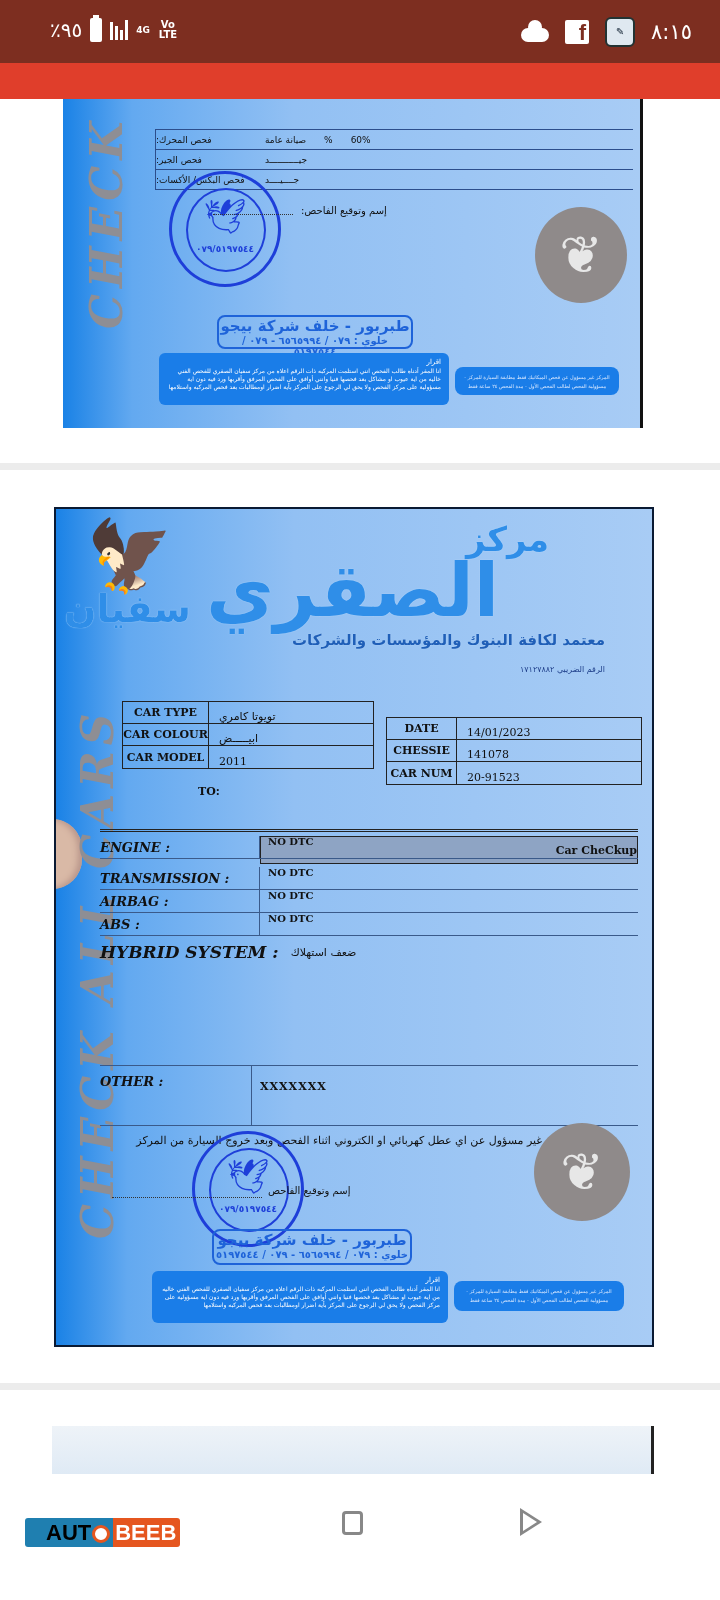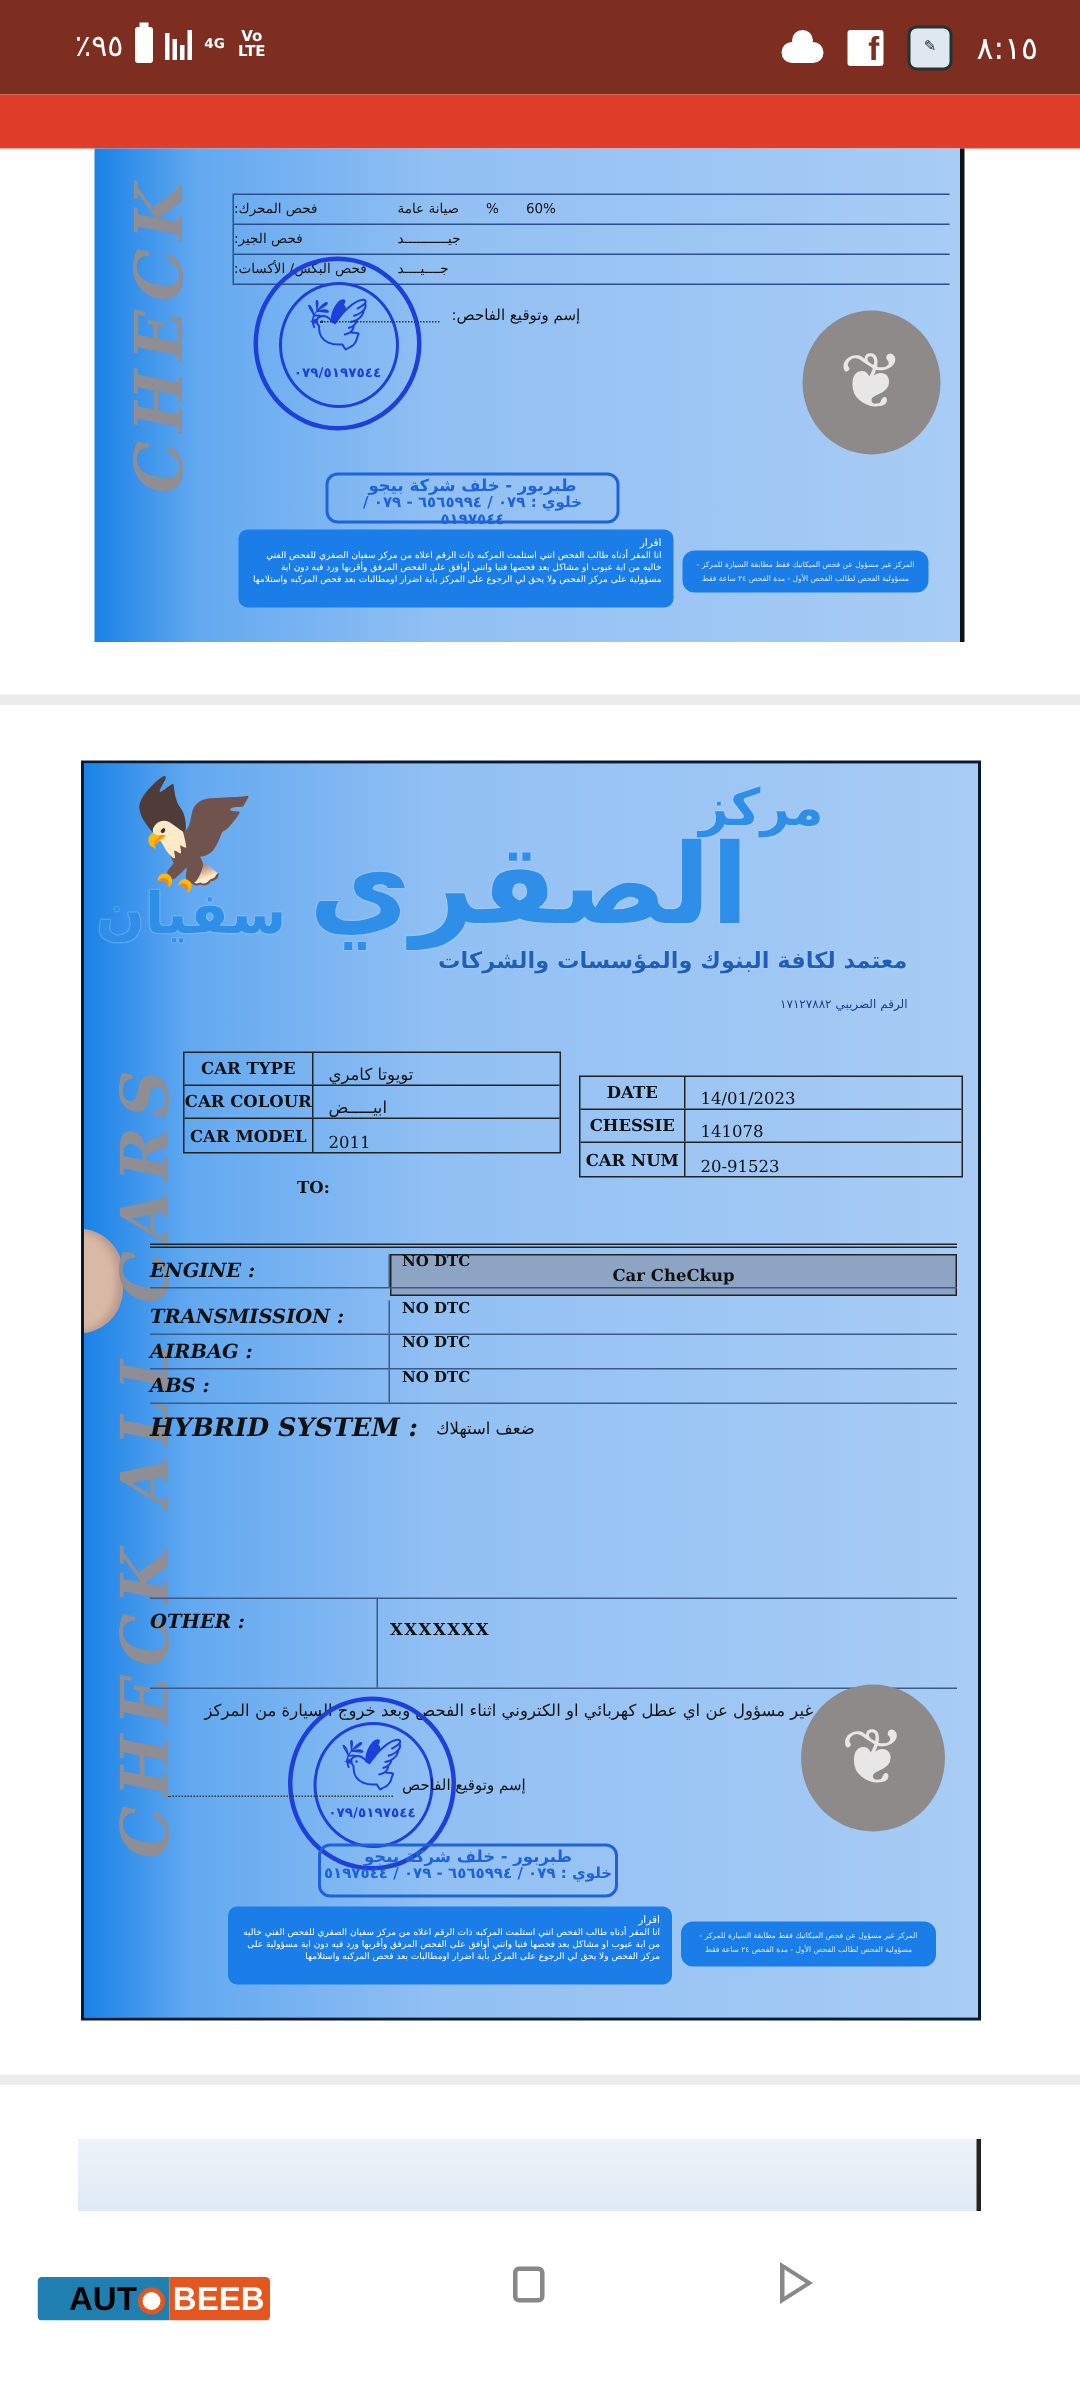--- a/index.html
+++ b/index.html
@@ -38,38 +38,38 @@
   .d1-table { position: absolute; left: 92px; top: 30px; width: 478px; border-top: 1px solid #2c4e8c; }
   .d1-row { display: flex; height: 20px; border-bottom: 1px solid #2c4e8c; font-size: 9px; align-items: center; }
   .d1-row .lbl { width: 110px; text-align: right; padding-right: 6px; border-left: 1px solid #2c4e8c; height: 100%; display: flex; align-items: center; justify-content: flex-end; order: 2; }
   .d1-row .val { flex: 1; text-align: right; padding-right: 12px; order: 1; display: flex; justify-content: flex-end; gap: 18px; }
   .stamp { position: absolute; border: 3px solid #1e3fd9; border-radius: 50%; color: #1e3fd9; }
   .stamp .inner { position: absolute; border: 2px solid #1e3fd9; border-radius: 50%; }
   .stamp .bird { position: absolute; font-size: 34px; text-align: center; width: 100%; }
   .stamp .phone { position: absolute; font-size: 9px; font-weight: bold; width: 100%; text-align: center; }
   .seal { position: absolute; background: #8f8a8a; border-radius: 50%; color: #e7e7e7; text-align: center; font-size: 52px; }
   .addr-box { position: absolute; border: 2px solid #1e63d9; border-radius: 8px; color: #1e63d9; text-align: center; font-weight: bold; }
-  .addr-box .a1 { font-size: 11px; }
+  .addr-box .a1 { font-size: 15px; }
   .addr-box .a2 { font-size: 10px; }
   .notice { position: absolute; background: #1a7de8; color: #fff; border-radius: 6px; font-size: 7px; line-height: 10px; text-align: right; padding: 4px 8px; direction: rtl; }
   .notice-small { position: absolute; background: #1a7de8; color: #dbe9ff; border-radius: 8px; font-size: 5px; line-height: 9px; text-align: center; padding: 6px; direction: rtl; }
   .sig { position: absolute; font-size: 10px; }
   .dots { position: absolute; border-bottom: 1px dotted #333; }
 
   
   .logo-main { position: absolute; color: #2f8ee8; font-weight: bold; text-shadow: 0 0 1px #cfe6ff; direction: rtl; }
   .eagle { position: absolute; color: #9a9a9a; font-size: 70px; }
   .info-table { position: absolute; border: 1px solid #222; font-family: "DejaVu Serif", serif; font-size: 11px; }
   .info-row { display: flex; border-bottom: 1px solid #222; height: 22px; align-items: flex-end; }
   .info-row:last-child { border-bottom: none; }
   .info-row .k { font-weight: bold; text-align: center; border-right: 1px solid #222; height: 100%; display: flex; align-items: center; justify-content: center; }
   .info-row .v { padding-left: 10px; }
 
   .check-table { position: absolute; left: 44px; top: 320px; width: 538px; border-top: 3px double #222; }
-  .check-title { margin-left: 0; height: 28px; background: #8ea4c4; border: 1px solid #222; font-family: "DejaVu Serif", serif; font-size: 11px; font-weight: bold; text-align: center; line-height: 28px; margin-top: 4px; }
+  .check-title { margin-left: 0; height: 28px; background: #8ea4c4; border: 1px solid #222; font-family: "DejaVu Serif", serif; font-size: 11px; font-weight: bold; text-align: right; line-height: 28px; margin-top: 4px; }
   .check-row { display: flex; height: 23px; border-bottom: 1px solid #3a5a8a; align-items: flex-start; }
   .check-row .k { width: 160px; font-family: "DejaVu Serif", serif; font-weight: bold; font-style: italic; font-size: 13px; height: 100%; border-right: 1px solid #3a5a8a; display: flex; align-items: center; }
   .check-row .v { padding-left: 8px; font-family: "DejaVu Serif", serif; font-weight: bold; font-size: 10px; }
   .hybrid-row { display: flex; height: 130px; border-bottom: 1px solid #3a5a8a; }
   .hybrid-row .k { font-family: "DejaVu Serif", serif; font-weight: bold; font-style: italic; font-size: 17px; padding-top: 6px; white-space: nowrap; }
   .hybrid-row .v { font-size: 11px; padding-left: 12px; padding-top: 10px; }
   .other-row { display: flex; height: 60px; border-bottom: 1px solid #3a5a8a; }
   .other-row .k { width: 152px; font-family: "DejaVu Serif", serif; font-weight: bold; font-style: italic; font-size: 13px; padding-top: 8px; border-right: 1px solid #3a5a8a; }
   .other-row .v { padding-left: 8px; padding-top: 14px; font-family: "DejaVu Serif", serif; font-weight: bold; font-size: 11px; letter-spacing: 1px; }
 

